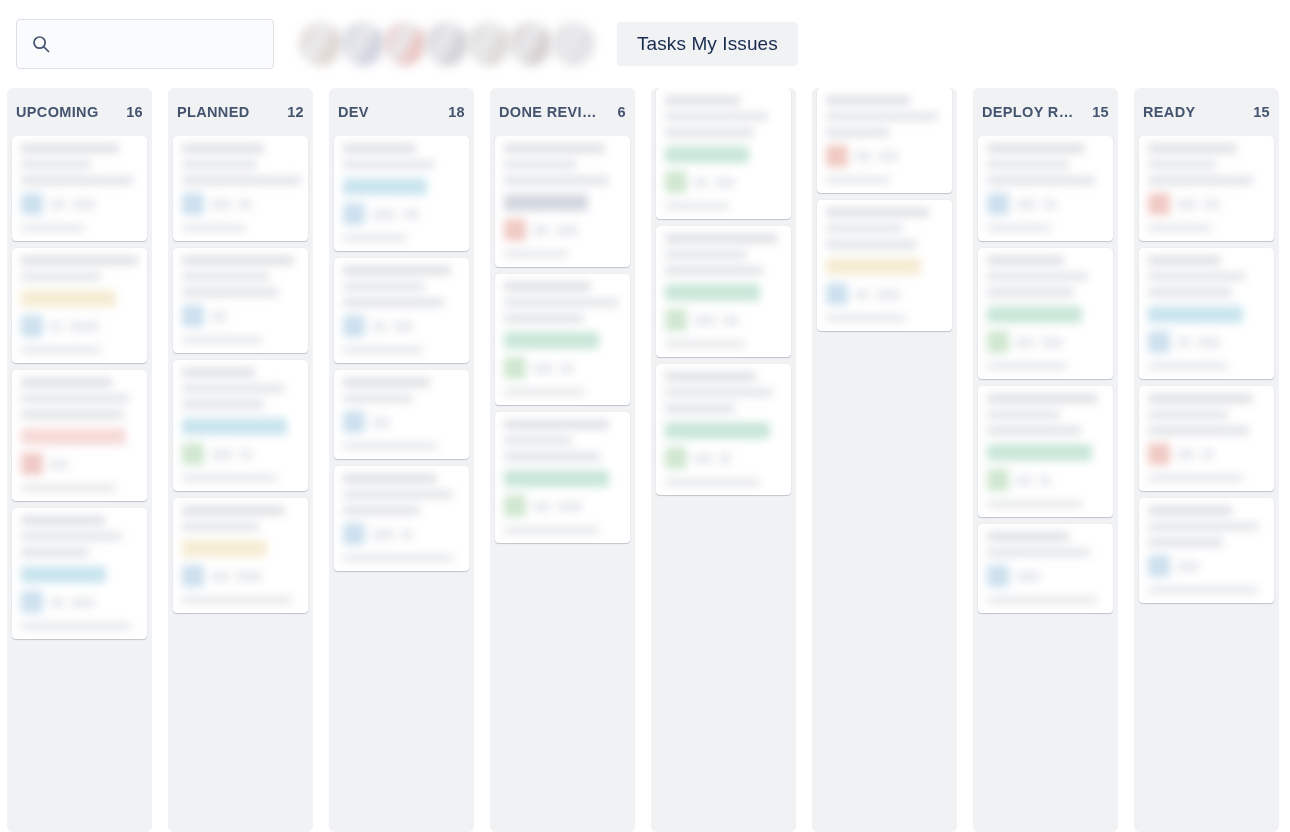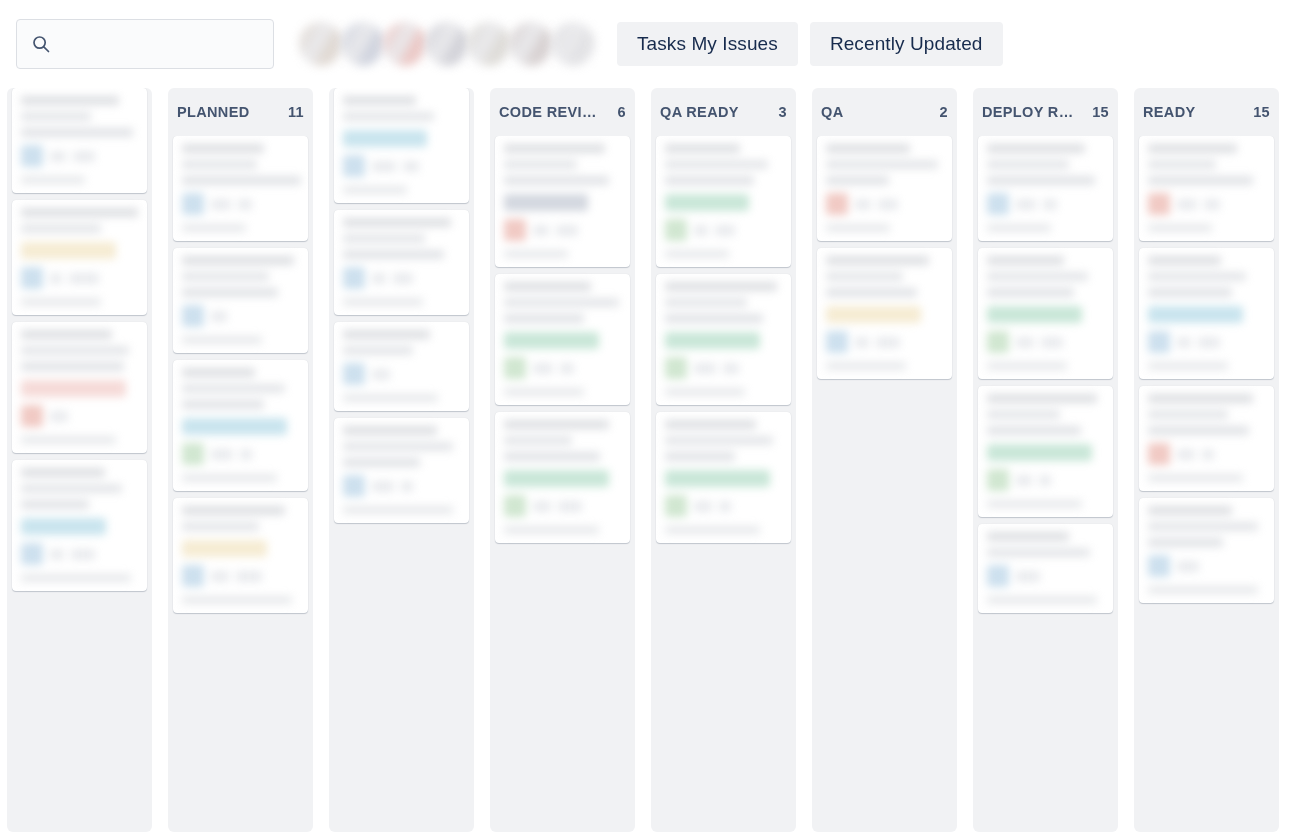--- a/index.html
+++ b/index.html
@@ -150,26 +150,29 @@
       <div class="avatar">
         <div class="av-inner" style="background: linear-gradient(120deg, rgb(205, 196, 196) 0%, rgb(231, 231, 234) 45%, rgb(205, 196, 196) 70%, rgb(237, 237, 240) 100%);"></div>
       </div>
       <div class="avatar">
         <div class="av-inner" style="background: linear-gradient(120deg, rgb(220, 220, 223) 0%, rgb(231, 231, 234) 45%, rgb(220, 220, 223) 70%, rgb(237, 237, 240) 100%);"></div>
       </div>
     </div>
 
   <div id="filters">
       <button class="filter-btn"><span>Tasks My Issues</span></button>
-      <button class="filter-btn"><span>Recently Updated</span></button>
     </div>
 </div>
 
 <div id="board">
     <div class="column">
+      <div class="col-head">
+        <span class="col-title">UPCOMING</span>
+        <span class="col-count">16</span>
+      </div>
       <div class="col-body">
         <div class="card">
           <div class="blurwrap">
             <div class="line l1" style="width: 84%;"></div>
             <div class="line l2" style="width: 60%;"></div>
             <div class="line l3" style="width: 96%;"></div>
             <div class="metarow">
               <div class="mini-av" style="background: rgb(174, 205, 228);"></div>
               <div class="badge" style="width: 16px; background: rgb(220, 223, 228);"></div>
               <div class="badge" style="width: 22px; background: rgb(220, 223, 228);"></div>
@@ -215,21 +218,21 @@
               <div class="badge" style="width: 24px; background: rgb(220, 223, 228);"></div>
             </div>
             <div class="footline" style="width: 94%;"></div>
           </div>
         </div>
       </div>
     </div>
     <div class="column">
       <div class="col-head">
         <span class="col-title">PLANNED</span>
-        <span class="col-count">11</span>
+        <span class="col-count">12</span>
       </div>
       <div class="col-body">
         <div class="card">
           <div class="blurwrap">
             <div class="line l1" style="width: 70%;"></div>
             <div class="line l2" style="width: 64%;"></div>
             <div class="line l3" style="width: 102%;"></div>
             <div class="metarow">
               <div class="mini-av" style="background: rgb(174, 205, 228);"></div>
               <div class="badge" style="width: 20px; background: rgb(220, 223, 228);"></div>
@@ -273,20 +276,24 @@
               <div class="mini-av" style="background: rgb(174, 205, 228);"></div>
               <div class="badge" style="width: 18px; background: rgb(220, 223, 228);"></div>
               <div class="badge" style="width: 26px; background: rgb(220, 223, 228);"></div>
             </div>
             <div class="footline" style="width: 94%;"></div>
           </div>
         </div>
       </div>
     </div>
     <div class="column">
+      <div class="col-head">
+        <span class="col-title">DEV</span>
+        <span class="col-count">18</span>
+      </div>
       <div class="col-body">
         <div class="card">
           <div class="blurwrap">
             <div class="line l1" style="width: 62%;"></div>
             <div class="line l2" style="width: 78%;"></div>
             <div class="chip" style="background: rgb(168, 212, 228); width: 72%;"></div>
             <div class="metarow">
               <div class="mini-av" style="background: rgb(174, 205, 228);"></div>
               <div class="badge" style="width: 24px; background: rgb(220, 223, 228);"></div>
               <div class="badge" style="width: 16px; background: rgb(220, 223, 228);"></div>
@@ -328,21 +335,21 @@
               <div class="badge" style="width: 22px; background: rgb(220, 223, 228);"></div>
               <div class="badge" style="width: 12px; background: rgb(220, 223, 228);"></div>
             </div>
             <div class="footline" style="width: 94%;"></div>
           </div>
         </div>
       </div>
     </div>
     <div class="column">
       <div class="col-head">
-        <span class="col-title">CODE REVIEW</span>
+        <span class="col-title">DONE REVIEW</span>
         <span class="col-count">6</span>
       </div>
       <div class="col-body">
         <div class="card">
           <div class="blurwrap">
             <div class="line l1" style="width: 86%;"></div>
             <div class="line l2" style="width: 62%;"></div>
             <div class="line l3" style="width: 90%;"></div>
             <div class="chip" style="background: rgb(184, 191, 204); width: 72%;"></div>
             <div class="metarow">
@@ -377,24 +384,20 @@
               <div class="mini-av" style="background: rgb(180, 216, 180);"></div>
               <div class="badge" style="width: 18px; background: rgb(220, 223, 228);"></div>
               <div class="badge" style="width: 24px; background: rgb(220, 223, 228);"></div>
             </div>
             <div class="footline" style="width: 81%;"></div>
           </div>
         </div>
       </div>
     </div>
     <div class="column">
-      <div class="col-head">
-        <span class="col-title">QA READY</span>
-        <span class="col-count">3</span>
-      </div>
       <div class="col-body">
         <div class="card">
           <div class="blurwrap">
             <div class="line l1" style="width: 64%;"></div>
             <div class="line l2" style="width: 88%;"></div>
             <div class="line l3" style="width: 76%;"></div>
             <div class="chip" style="background: rgb(168, 216, 192); width: 72%;"></div>
             <div class="metarow">
               <div class="mini-av" style="background: rgb(180, 216, 180);"></div>
               <div class="badge" style="width: 14px; background: rgb(220, 223, 228);"></div>
@@ -427,24 +430,20 @@
               <div class="mini-av" style="background: rgb(180, 216, 180);"></div>
               <div class="badge" style="width: 18px; background: rgb(220, 223, 228);"></div>
               <div class="badge" style="width: 12px; background: rgb(220, 223, 228);"></div>
             </div>
             <div class="footline" style="width: 81%;"></div>
           </div>
         </div>
       </div>
     </div>
     <div class="column">
-      <div class="col-head">
-        <span class="col-title">QA</span>
-        <span class="col-count">2</span>
-      </div>
       <div class="col-body">
         <div class="card">
           <div class="blurwrap">
             <div class="line l1" style="width: 72%;"></div>
             <div class="line l2" style="width: 96%;"></div>
             <div class="line l3" style="width: 54%;"></div>
             <div class="metarow">
               <div class="mini-av" style="background: rgb(232, 169, 160);"></div>
               <div class="badge" style="width: 16px; background: rgb(220, 223, 228);"></div>
               <div class="badge" style="width: 20px; background: rgb(220, 223, 228);"></div>

